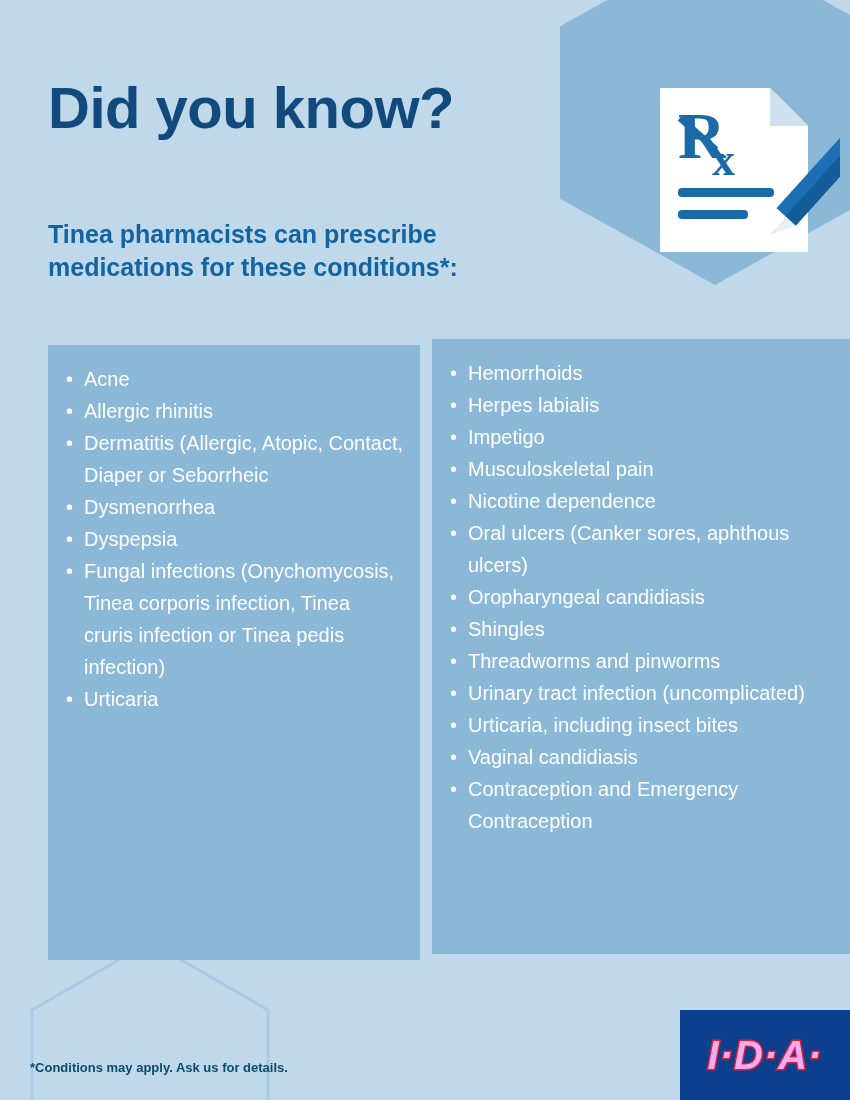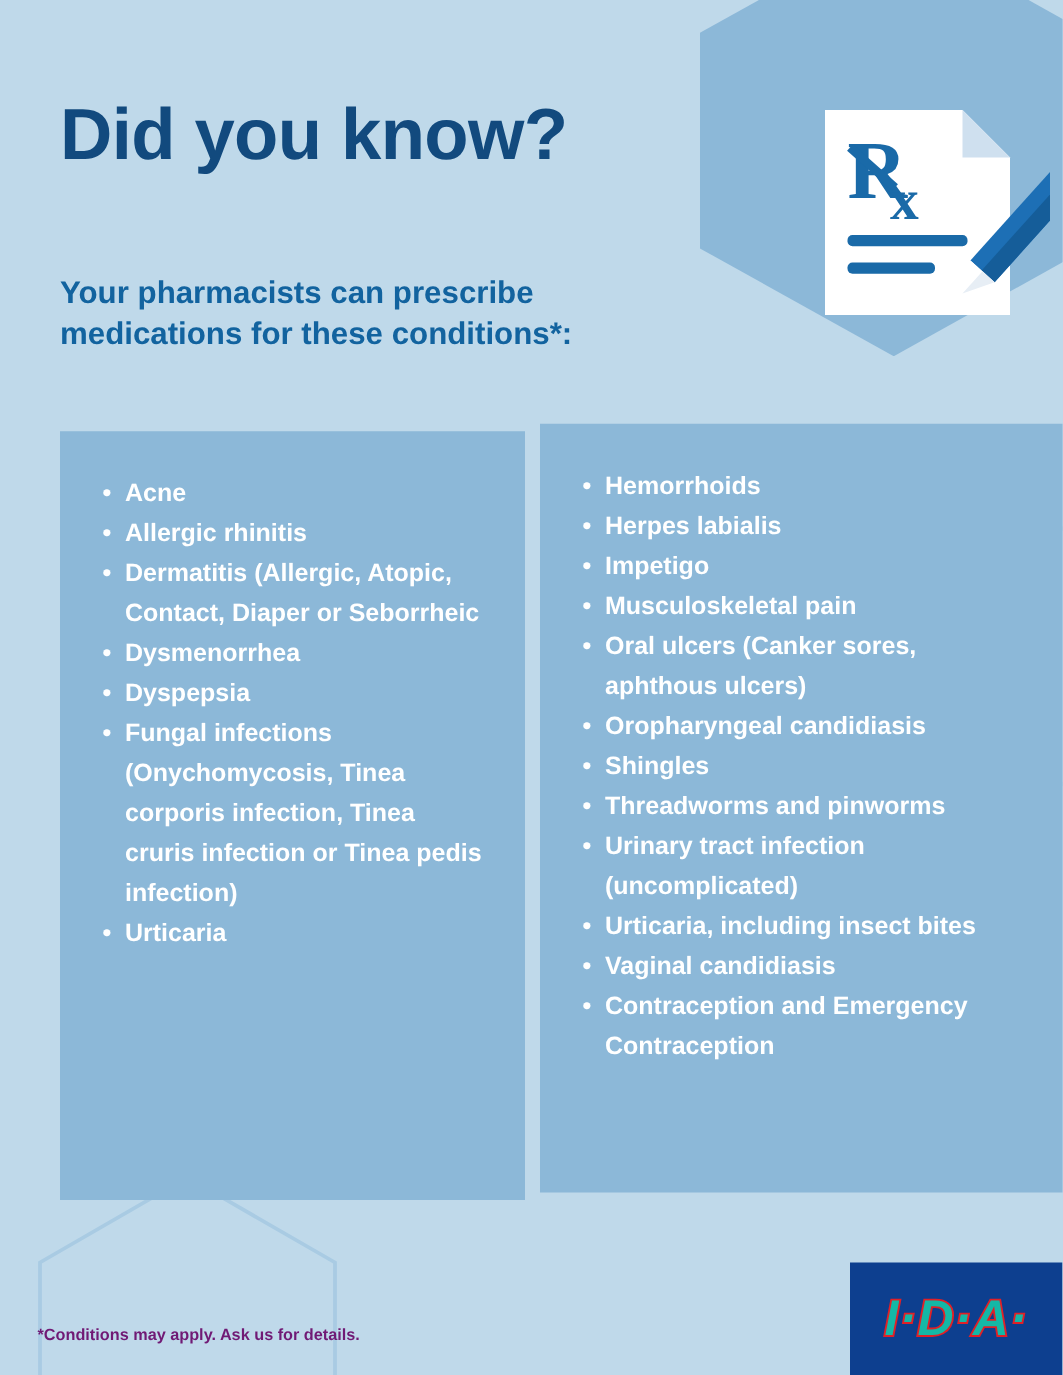--- a/index.html
+++ b/index.html
@@ -100,23 +100,22 @@
     height: 615px;
   }
   #panel-right {
     top: 339px;
     left: 432px;
     width: 424px;
     height: 615px;
   }
   ul.cond-list {
     list-style: none;
-    margin: 16px;
+    margin: 0;
     padding: 0;
-    font-weight: bold;
   }
   ul.cond-list li {
     position: relative;
     color: #ffffff;
     font-size: 20px;
     line-height: 1.6;
     padding-left: 22px;
     margin: 0 0 0 0;
   }
   ul.cond-list li::before {
@@ -127,21 +126,21 @@
     color: #ffffff;
     font-size: 20px;
   }
 
   
   .footnote {
     position: absolute;
     left: 30px;
     top: 1060px;
     font-size: 13px;
-    color: #701a75;
+    color: #0c4a6e;
     font-weight: bold;
   }
 
   
   .logo-box {
     position: absolute;
     left: 680px;
     top: 1010px;
     width: 170px;
     height: 90px;
@@ -153,21 +152,21 @@
   .logo-inner {
     display: flex;
     align-items: center;
     justify-content: center;
   }
   .logo-text {
     font-family: "Liberation Sans", sans-serif;
     font-weight: bold;
     font-style: italic;
     font-size: 40px;
-    color: #14b8a6;
+    color: #f0abfc;
     -webkit-text-stroke: 3px #e02027;
     paint-order: stroke fill;
     letter-spacing: 1px;
   }
 </style>
 </head>
 <body>
 
 <div class="poster">
 
@@ -179,21 +178,21 @@
     </svg>
   </div>
 
   <div class="hex" id="hex-bottom-left" style="border:none;">
     <svg width="240" height="270" viewBox="0 0 240 270" xmlns="http://www.w3.org/2000/svg">
       <polygon points="120,2 238,70 238,200 120,268 2,200 2,70" fill="none" stroke="#a9cbe3" stroke-width="3"></polygon>
     </svg>
   </div>
 
   <div class="headline">Did you know?</div>
-  <div class="subhead">Your pharmacists can prescribe medications for these conditions*:</div>
+  <div class="subhead">Tinea pharmacists can prescribe medications for these conditions*:</div>
 
   <div class="rx-wrap">
     <svg width="190" height="180" viewBox="0 0 190 180" xmlns="http://www.w3.org/2000/svg">
 
       <path d="M10 8 H120 L158 46 V172 H10 Z" fill="#ffffff"></path>
       <path d="M120 8 L158 46 H120 Z" fill="#cfe0ef"></path>
 
       <text x="28" y="78" font-family="Liberation Serif, serif" font-size="66" font-weight="bold" fill="#1a6aa8">R</text>
       <text x="62" y="95" font-family="Liberation Serif, serif" font-size="46" font-weight="bold" fill="#1a6aa8">x</text>
       <line x1="30" y1="38" x2="66" y2="70" stroke="#1a6aa8" stroke-width="7"></line>
@@ -222,20 +221,21 @@
       <li>Urticaria</li>
     </ul>
   </div>
 
   <div class="panel" id="panel-right">
     <ul class="cond-list">
       <li>Hemorrhoids</li>
       <li>Herpes labialis</li>
       <li>Impetigo</li>
       <li>Musculoskeletal pain</li>
+      <li>Nicotine dependence</li>
       <li>Oral ulcers (Canker sores, aphthous ulcers)</li>
       <li>Oropharyngeal candidiasis</li>
       <li>Shingles</li>
       <li>Threadworms and pinworms</li>
       <li>Urinary tract infection (uncomplicated)</li>
       <li>Urticaria, including insect bites</li>
       <li>Vaginal candidiasis</li>
       <li>Contraception and Emergency Contraception</li>
     </ul>
   </div>

